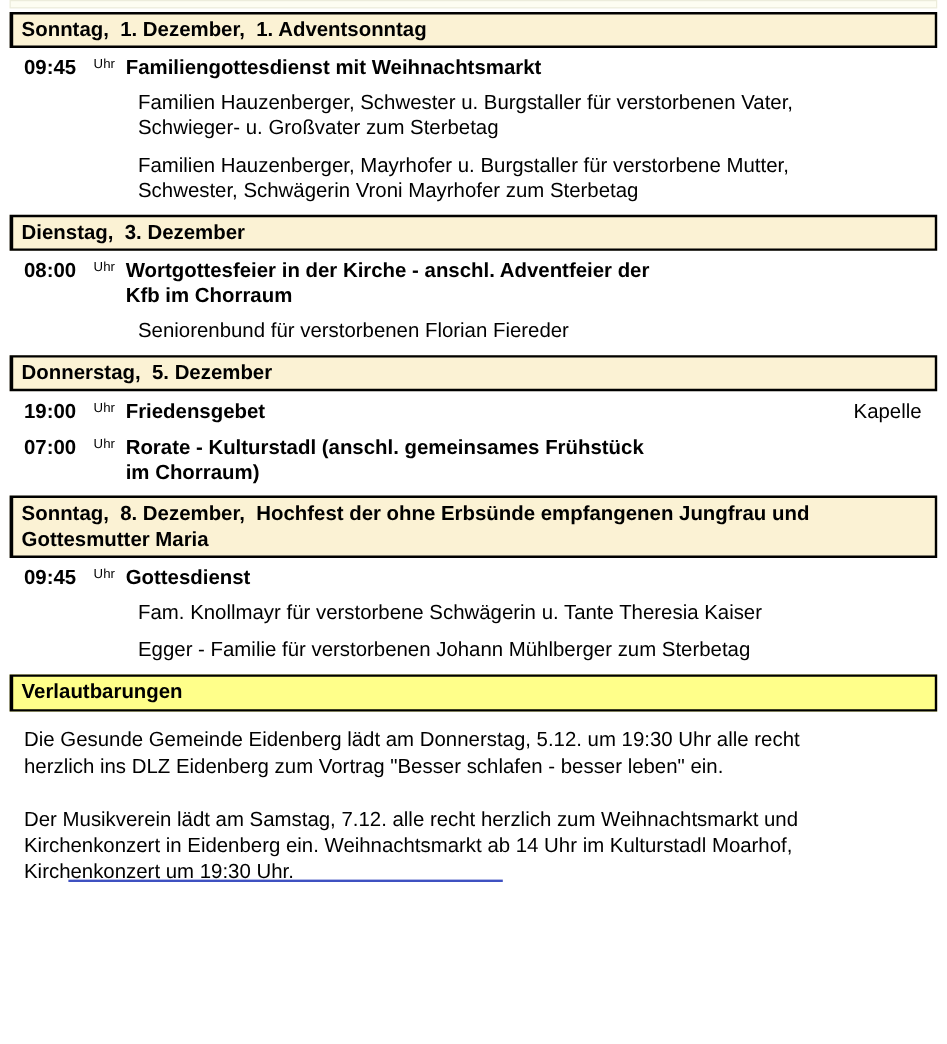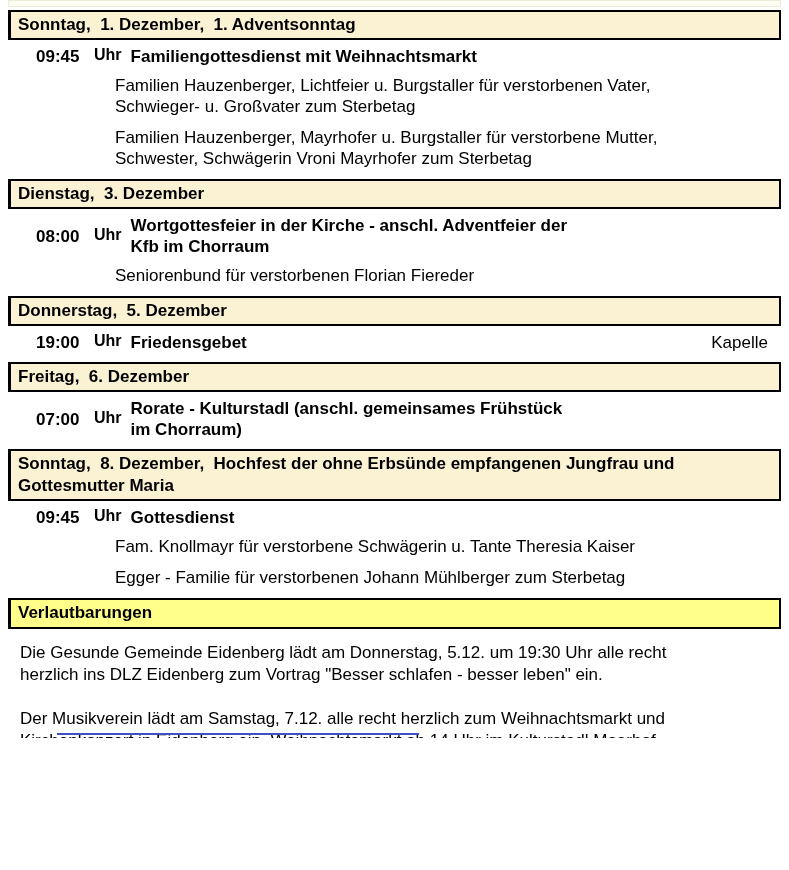--- a/index.html
+++ b/index.html
@@ -22,27 +22,27 @@
     border:2px solid var(--border-color,#000);
     border-left-width:3px;
     font-weight:bold; line-height:22px;
     padding:2px 6px 2px 7px;
     margin:0 8px 6px 8px;
     white-space:pre-wrap;
   }
   .day-section { margin-bottom:9px; }
 
   .entry-row {
-    display:flex; align-items:center;
-    padding-left:36px; padding-right:21px;
+    display:flex; align-items:flex-start;
+    padding-left:20px; padding-right:21px;
     font-weight:bold; line-height:21px; margin-top:2px;
   }
   .time-label { width:52px; flex:0 0 auto; }
   .uhr-label {
-    flex:0 0 auto; font-size:16px; font-weight:bold;
+    flex:0 0 auto; font-size:11px; font-weight:normal;
     position:relative; top:-2px; margin:0 9px 0 6px;
   }
   .entry-title { white-space:pre-wrap; }
   .entry-location { margin-left:auto; font-weight:normal; }
 
   .entry-note {
     margin:8px 21px 10px 115px;
     line-height:21px; white-space:pre-wrap;
   }
 
@@ -72,21 +72,21 @@
   <div class="top-strip"></div>
 
   <div id="schedule">
       <div class="day-section">
         <div class="day-header">Sonntag,  1. Dezember,  1. Adventsonntag</div>
         <div class="entry-row">
           <div class="time-label">09:45</div>
           <div class="uhr-label">Uhr</div>
           <div class="entry-title">Familiengottesdienst mit Weihnachtsmarkt</div>
         </div>
-        <div class="entry-note">Familien Hauzenberger, Lichtfeier u. Burgstaller für verstorbenen Vater,
+        <div class="entry-note">Familien Hauzenberger, Schwester u. Burgstaller für verstorbenen Vater,
 Schwieger- u. Großvater zum Sterbetag</div>
         <div class="entry-note">Familien Hauzenberger, Mayrhofer u. Burgstaller für verstorbene Mutter,
 Schwester, Schwägerin Vroni Mayrhofer zum Sterbetag</div>
       </div>
       <div class="day-section">
         <div class="day-header">Dienstag,  3. Dezember</div>
         <div class="entry-row">
           <div class="time-label">08:00</div>
           <div class="uhr-label">Uhr</div>
           <div class="entry-title">Wortgottesfeier in der Kirche - anschl. Adventfeier der
@@ -97,21 +97,20 @@
       <div class="day-section">
         <div class="day-header">Donnerstag,  5. Dezember</div>
         <div class="entry-row">
           <div class="time-label">19:00</div>
           <div class="uhr-label">Uhr</div>
           <div class="entry-title">Friedensgebet</div>
           <div class="entry-location">Kapelle</div>
         </div>
       </div>
       <div class="day-section">
-        <div class="day-header">Freitag,  6. Dezember</div>
         <div class="entry-row">
           <div class="time-label">07:00</div>
           <div class="uhr-label">Uhr</div>
           <div class="entry-title">Rorate - Kulturstadl (anschl. gemeinsames Frühstück
 im Chorraum)</div>
         </div>
       </div>
       <div class="day-section">
         <div class="day-header">Sonntag,  8. Dezember,  Hochfest der ohne Erbsünde empfangenen Jungfrau und Gottesmutter Maria</div>
         <div class="entry-row">

